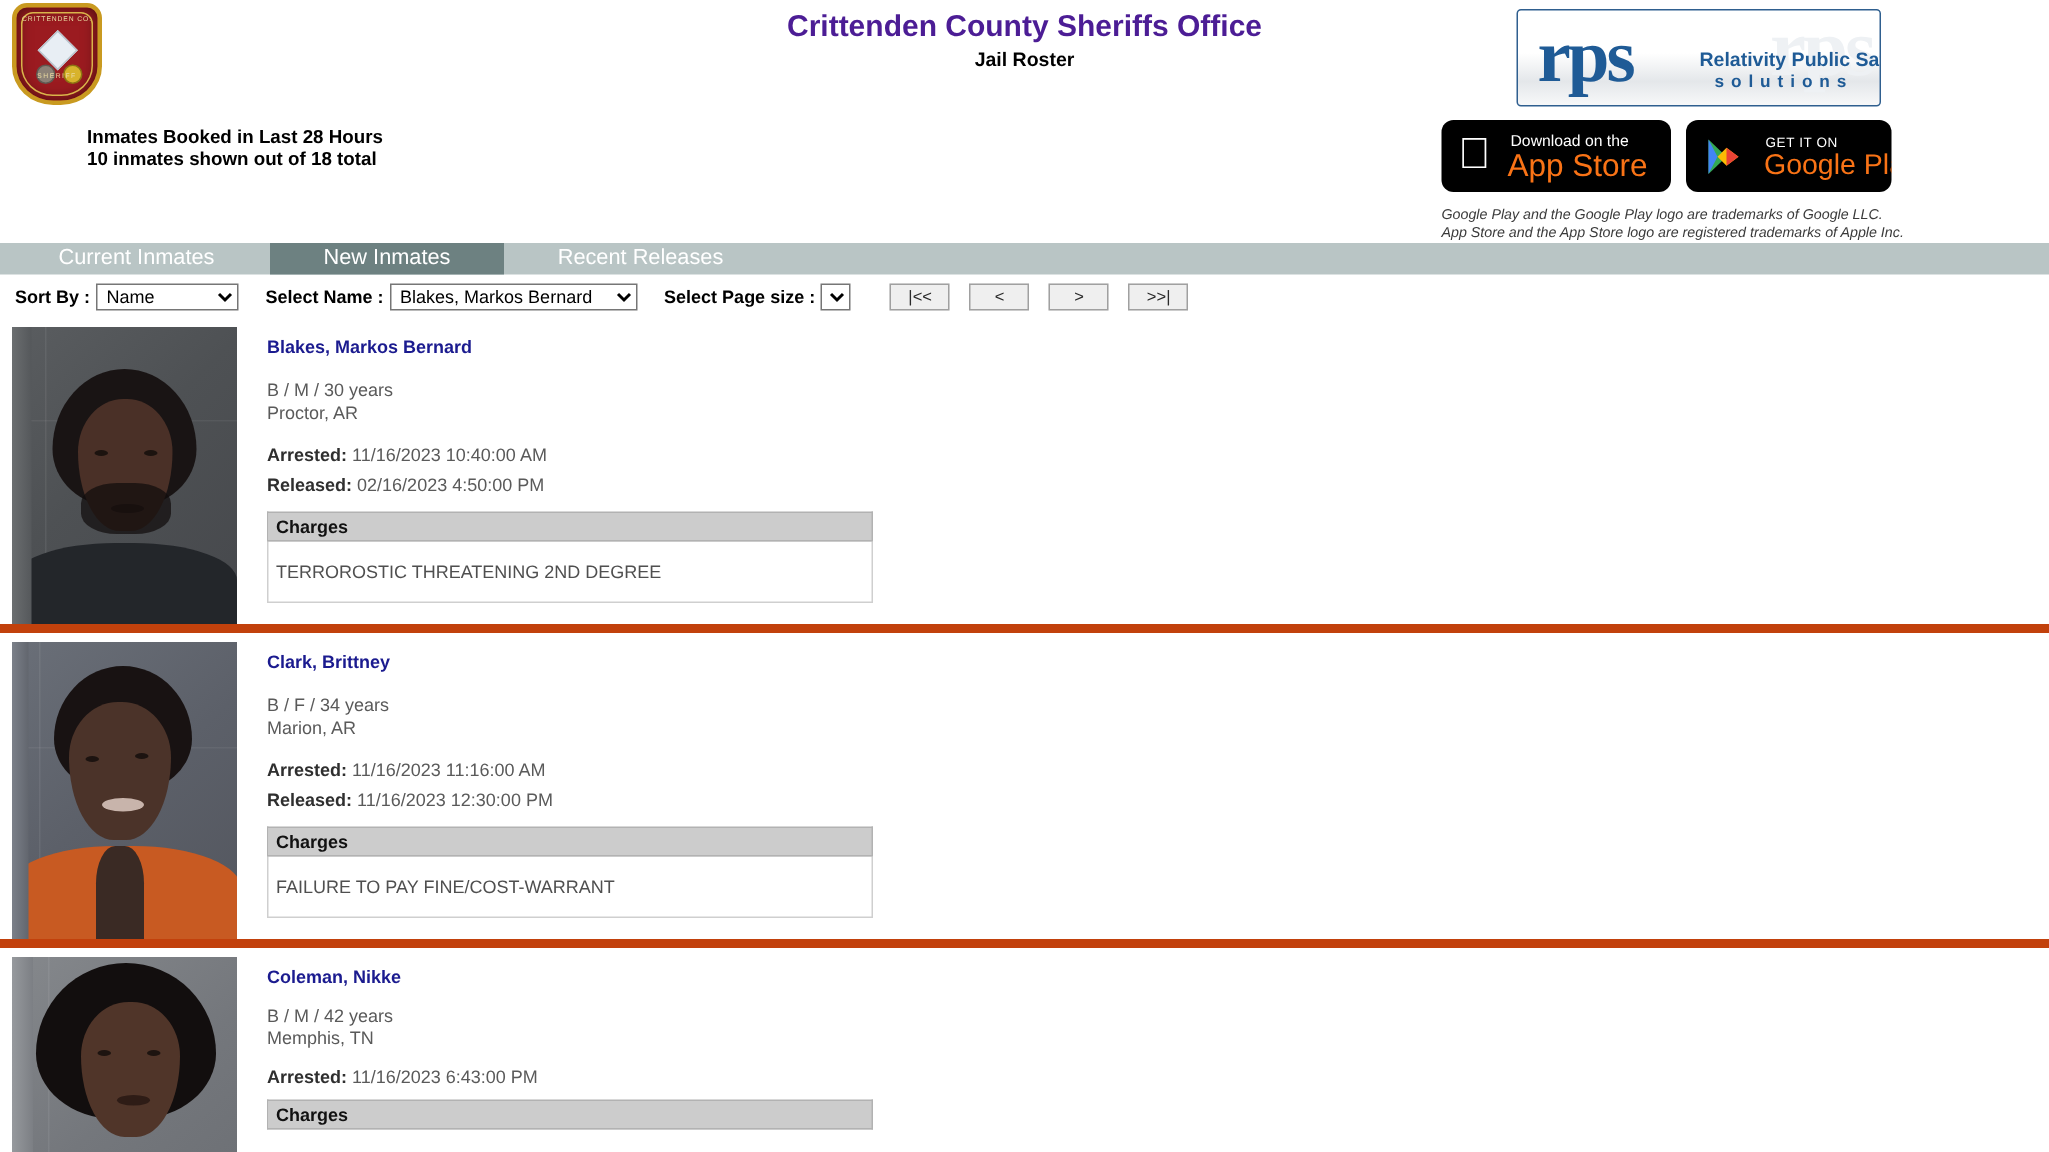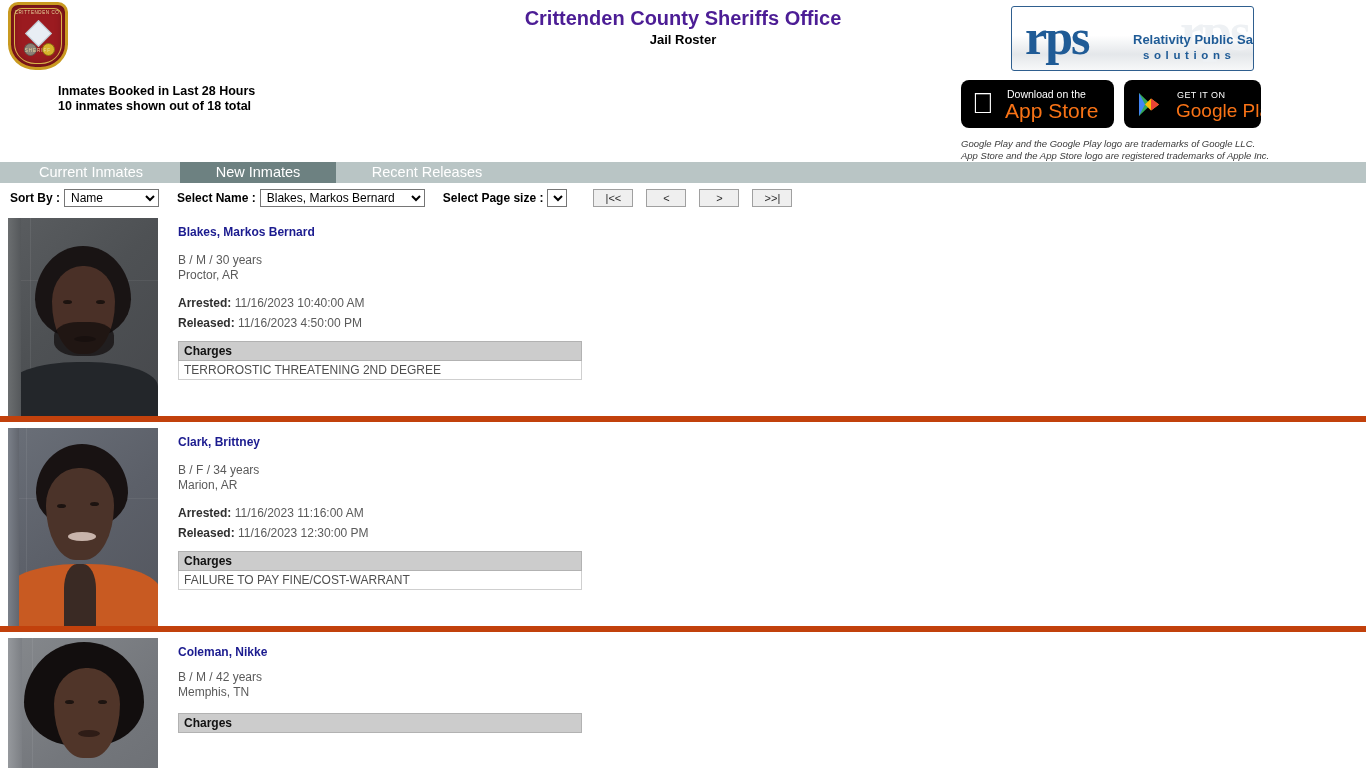--- a/index.html
+++ b/index.html
@@ -318,21 +318,21 @@
     color: #111;
     text-align: left;
     padding: 2px 5px;
     height: 17px;
   }
   .charges td {
     border: 1px solid #cfcfcf;
     border-top: none;
     font-size: 12px;
     color: #4f4f4f;
-    padding: 2px 5px;
+    padding: 13px 5px;
     height: 19px;
   }
   .gap-a { height: 13px; }
   .gap-b { height: 10px; }
   .gap-c { height: 8px; }
 </style>
 </head>
 <body>
 
 <div class="header">
@@ -441,21 +441,21 @@
       <div class="demo">B / M / 30 years</div>
       <div class="demo">Proctor, AR</div>
       <div class="gap-b"></div>
       <div class="datelines">
         <div>
           <b>Arrested:</b>
           <span>11/16/2023 10:40:00 AM</span>
         </div>
         <div>
           <b>Released:</b>
-          <span>11/16/2023 4:50:00 PM</span>
+          <span>02/16/2023 4:50:00 PM</span>
         </div>
       </div>
       <div class="gap-c"></div>
       <table class="charges">
         <tbody>
             <tr>
           <th>Charges</th>
         </tr>
         <tr>
           <td>TERROROSTIC THREATENING 2ND DEGREE</td>
@@ -519,20 +519,26 @@
       <div class="eye" style="left:90px;top:62px;"></div>
       <div class="mouth" style="left:70px;top:92px;width:22px;height:7px;background:#2e1c16;"></div>
       <div style="position:absolute;left:0;top:0;width:14px;height:198px;background:linear-gradient(90deg,#96999d,#7c7f84);"></div>
     </div>
     <div class="details">
       <a class="inmate-name" href="#">Coleman, Nikke</a>
       <div style="height:10px;"></div>
       <div class="demo">B / M / 42 years</div>
       <div class="demo">Memphis, TN</div>
       <div style="height:8px;"></div>
+      <div class="datelines">
+        <div>
+          <b>Arrested:</b>
+          <span>11/16/2023 6:43:00 PM</span>
+        </div>
+      </div>
       <div style="height:5px;"></div>
       <table class="charges">
         <tbody>
             <tr>
           <th>Charges</th>
         </tr>
       </tbody>
         </table>
     </div>
   </div>

